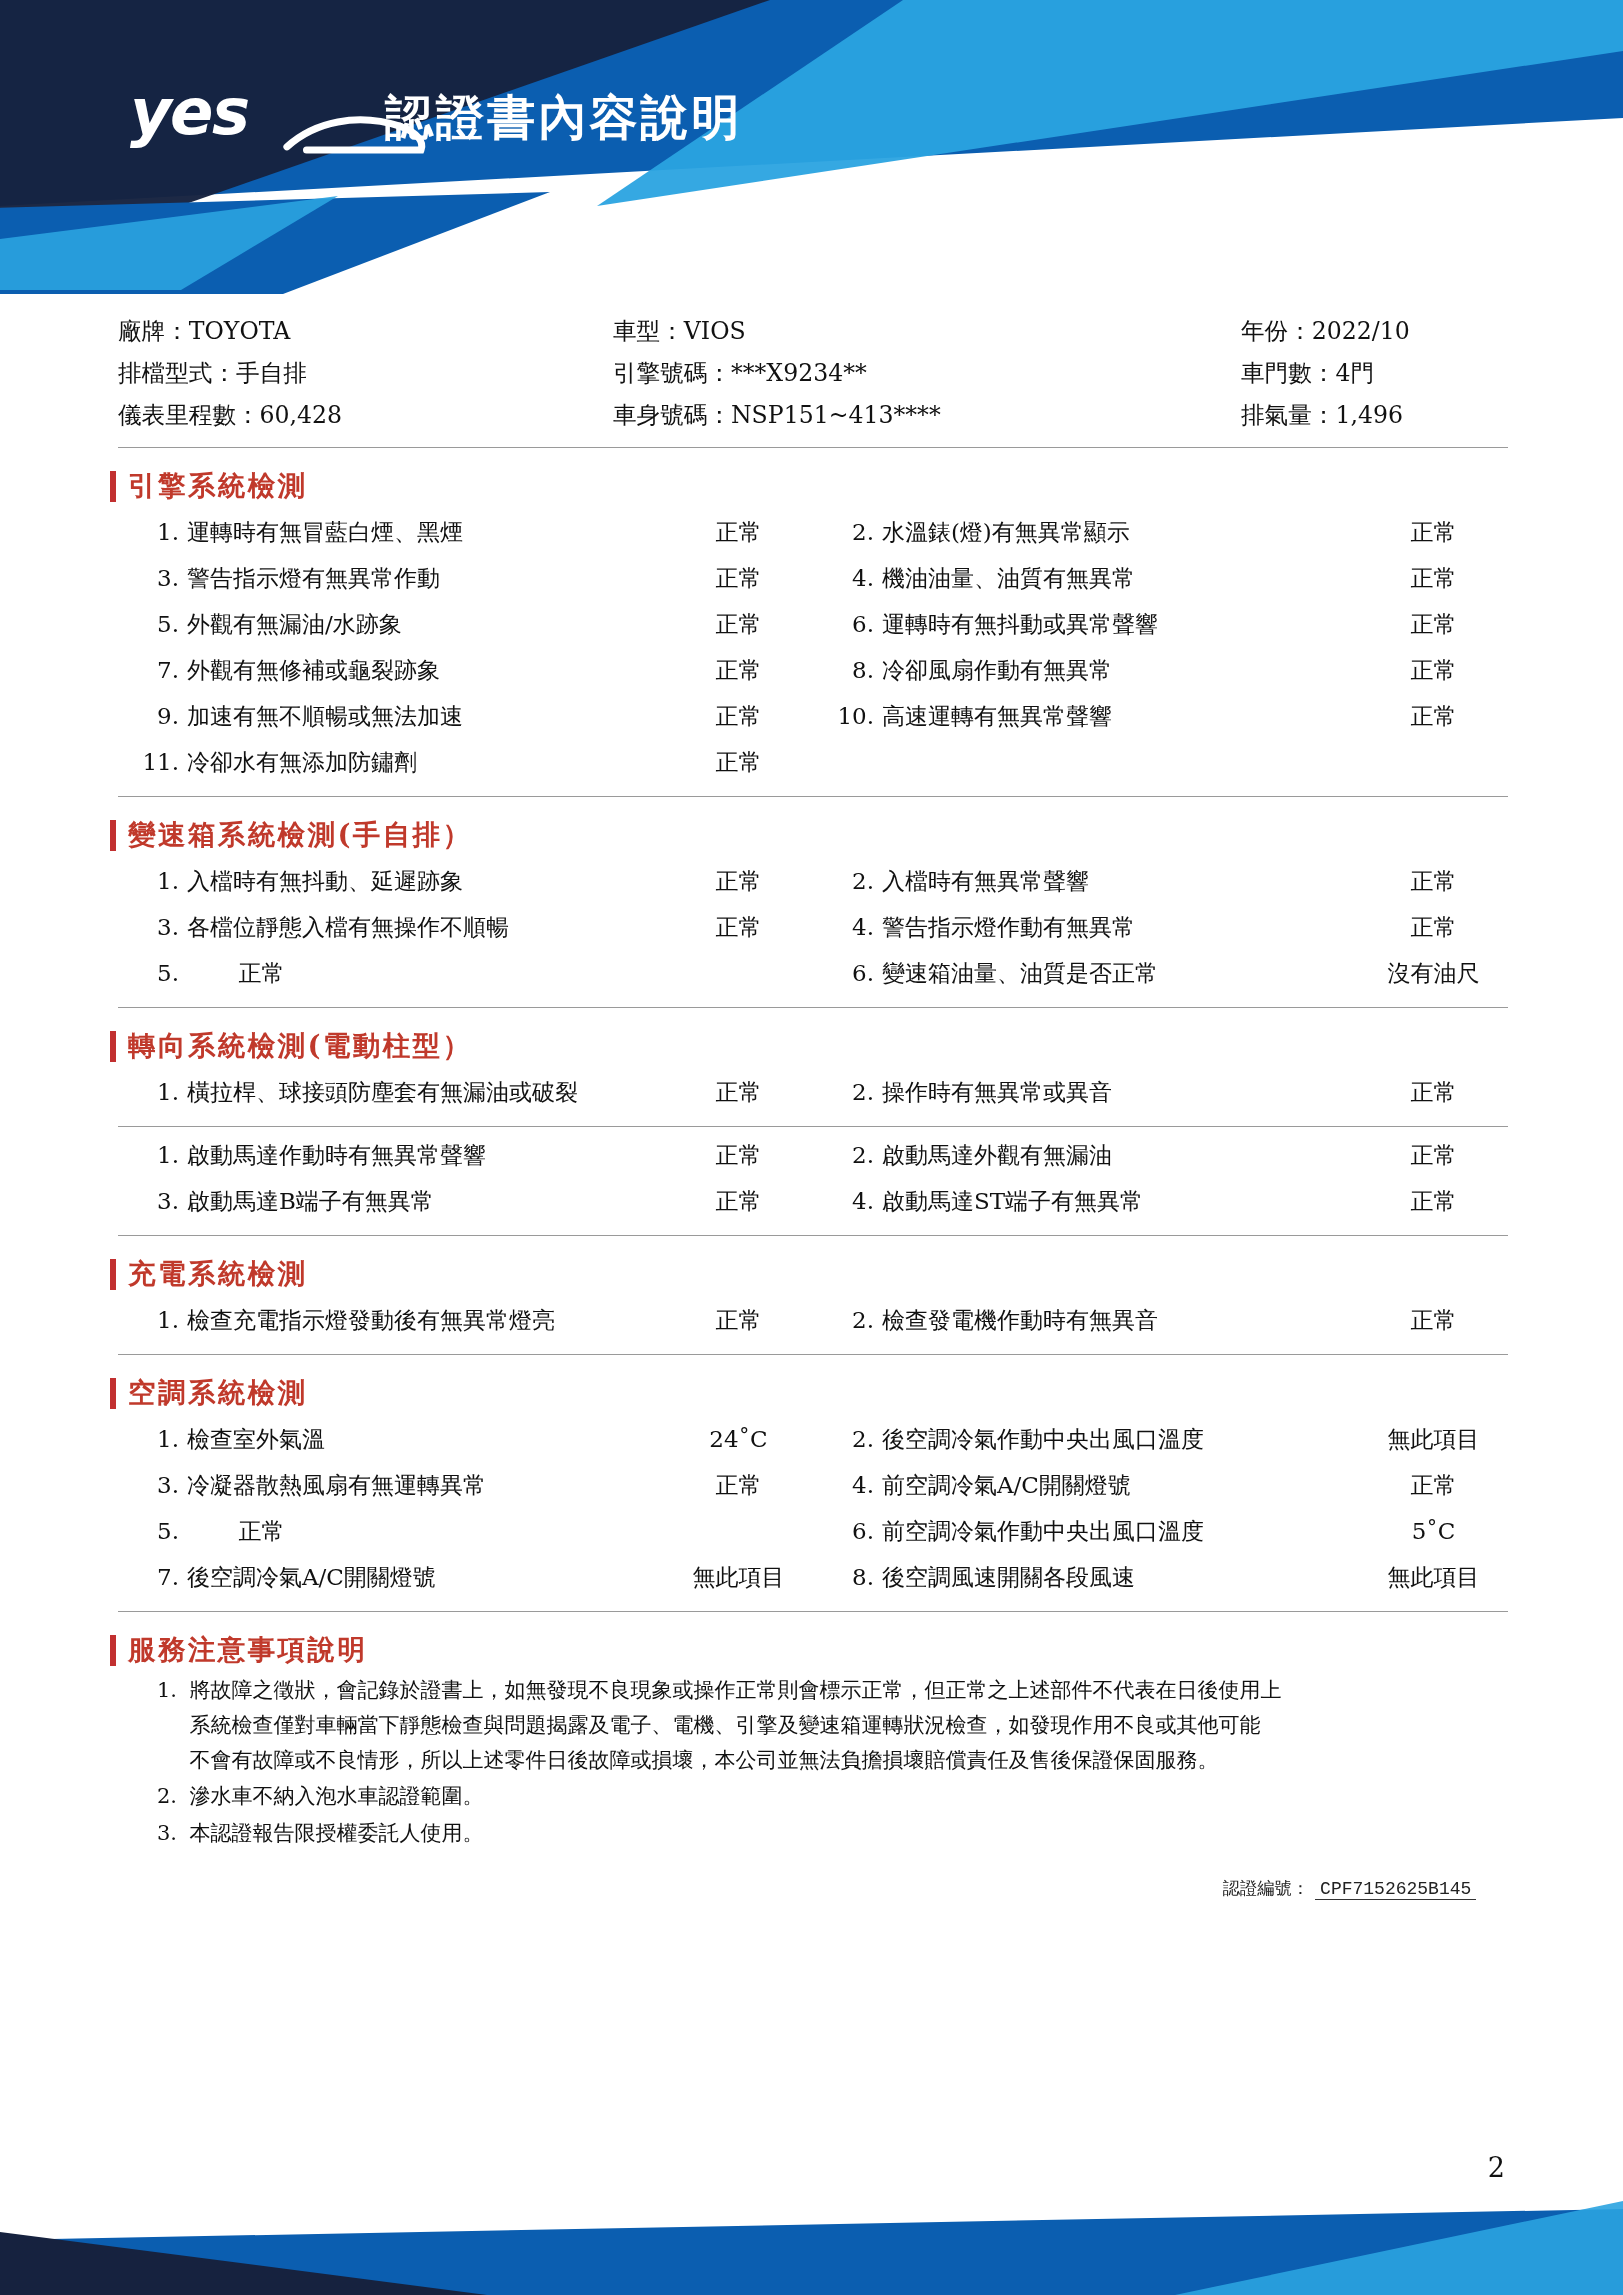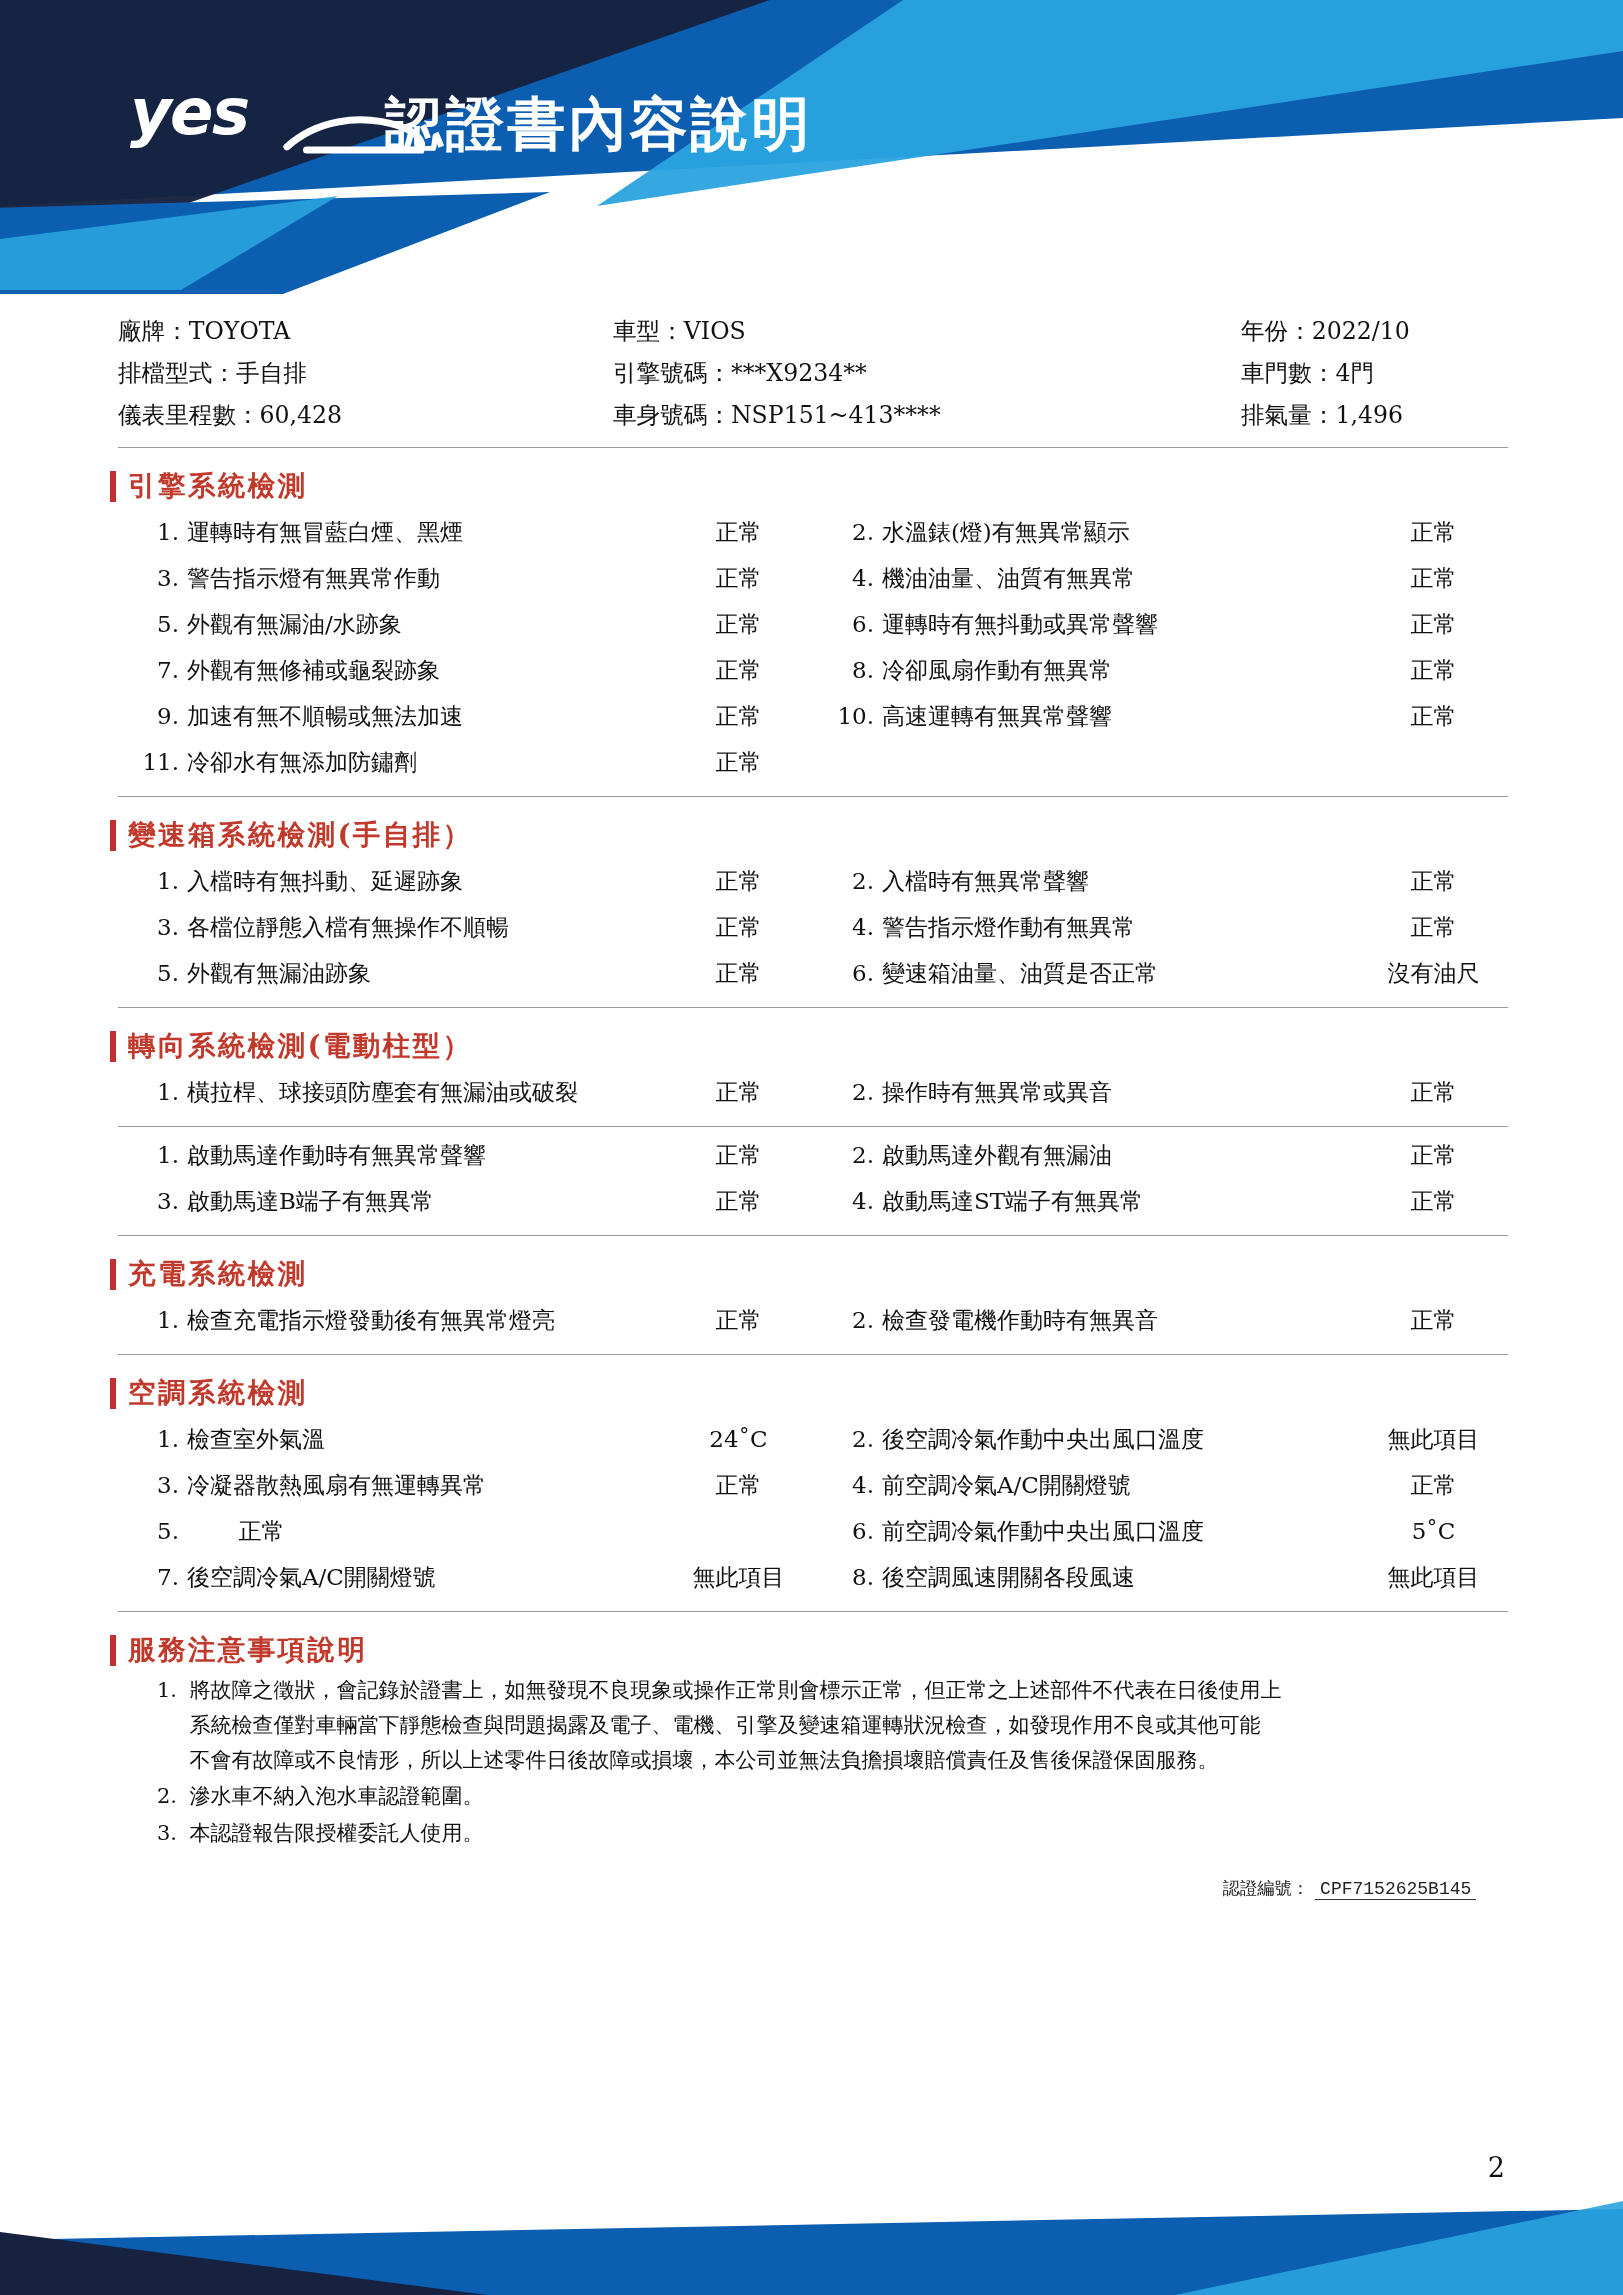--- a/index.html
+++ b/index.html
@@ -84,21 +84,21 @@
   }
   .logo-swoosh {
     position: absolute;
     top: 31px; left: 153px;
     width: 149px;
     height: 55px;
   }
   .header-title {
     position: absolute;
     top: 86px; left: 385px;
-    font-size: 58px;
+    font-size: 48px;
     color: #ffffff;
     font-family: Liberation Sans, sans-serif;
     letter-spacing: 3.1px;
     font-weight: 600;
     text-align: right;
   }
 
   
   .content {
     position: absolute;
@@ -406,21 +406,20 @@
       </div>
       <div class="chk-cell">
         <span class="chk-num">4.</span>
         <span class="chk-label">警告指示燈作動有無異常</span>
         <span class="chk-result">正常</span>
       </div>
     </div>
     <div class="chk-row">
       <div class="chk-cell">
         <span class="chk-num">5.</span>
-        <span class="chk-label">外觀有無漏油跡象</span>
         <span class="chk-result">正常</span>
       </div>
       <div class="chk-cell">
         <span class="chk-num">6.</span>
         <span class="chk-label">變速箱油量、油質是否正常</span>
         <span class="chk-result">沒有油尺</span>
       </div>
     </div>
   </div>
 

